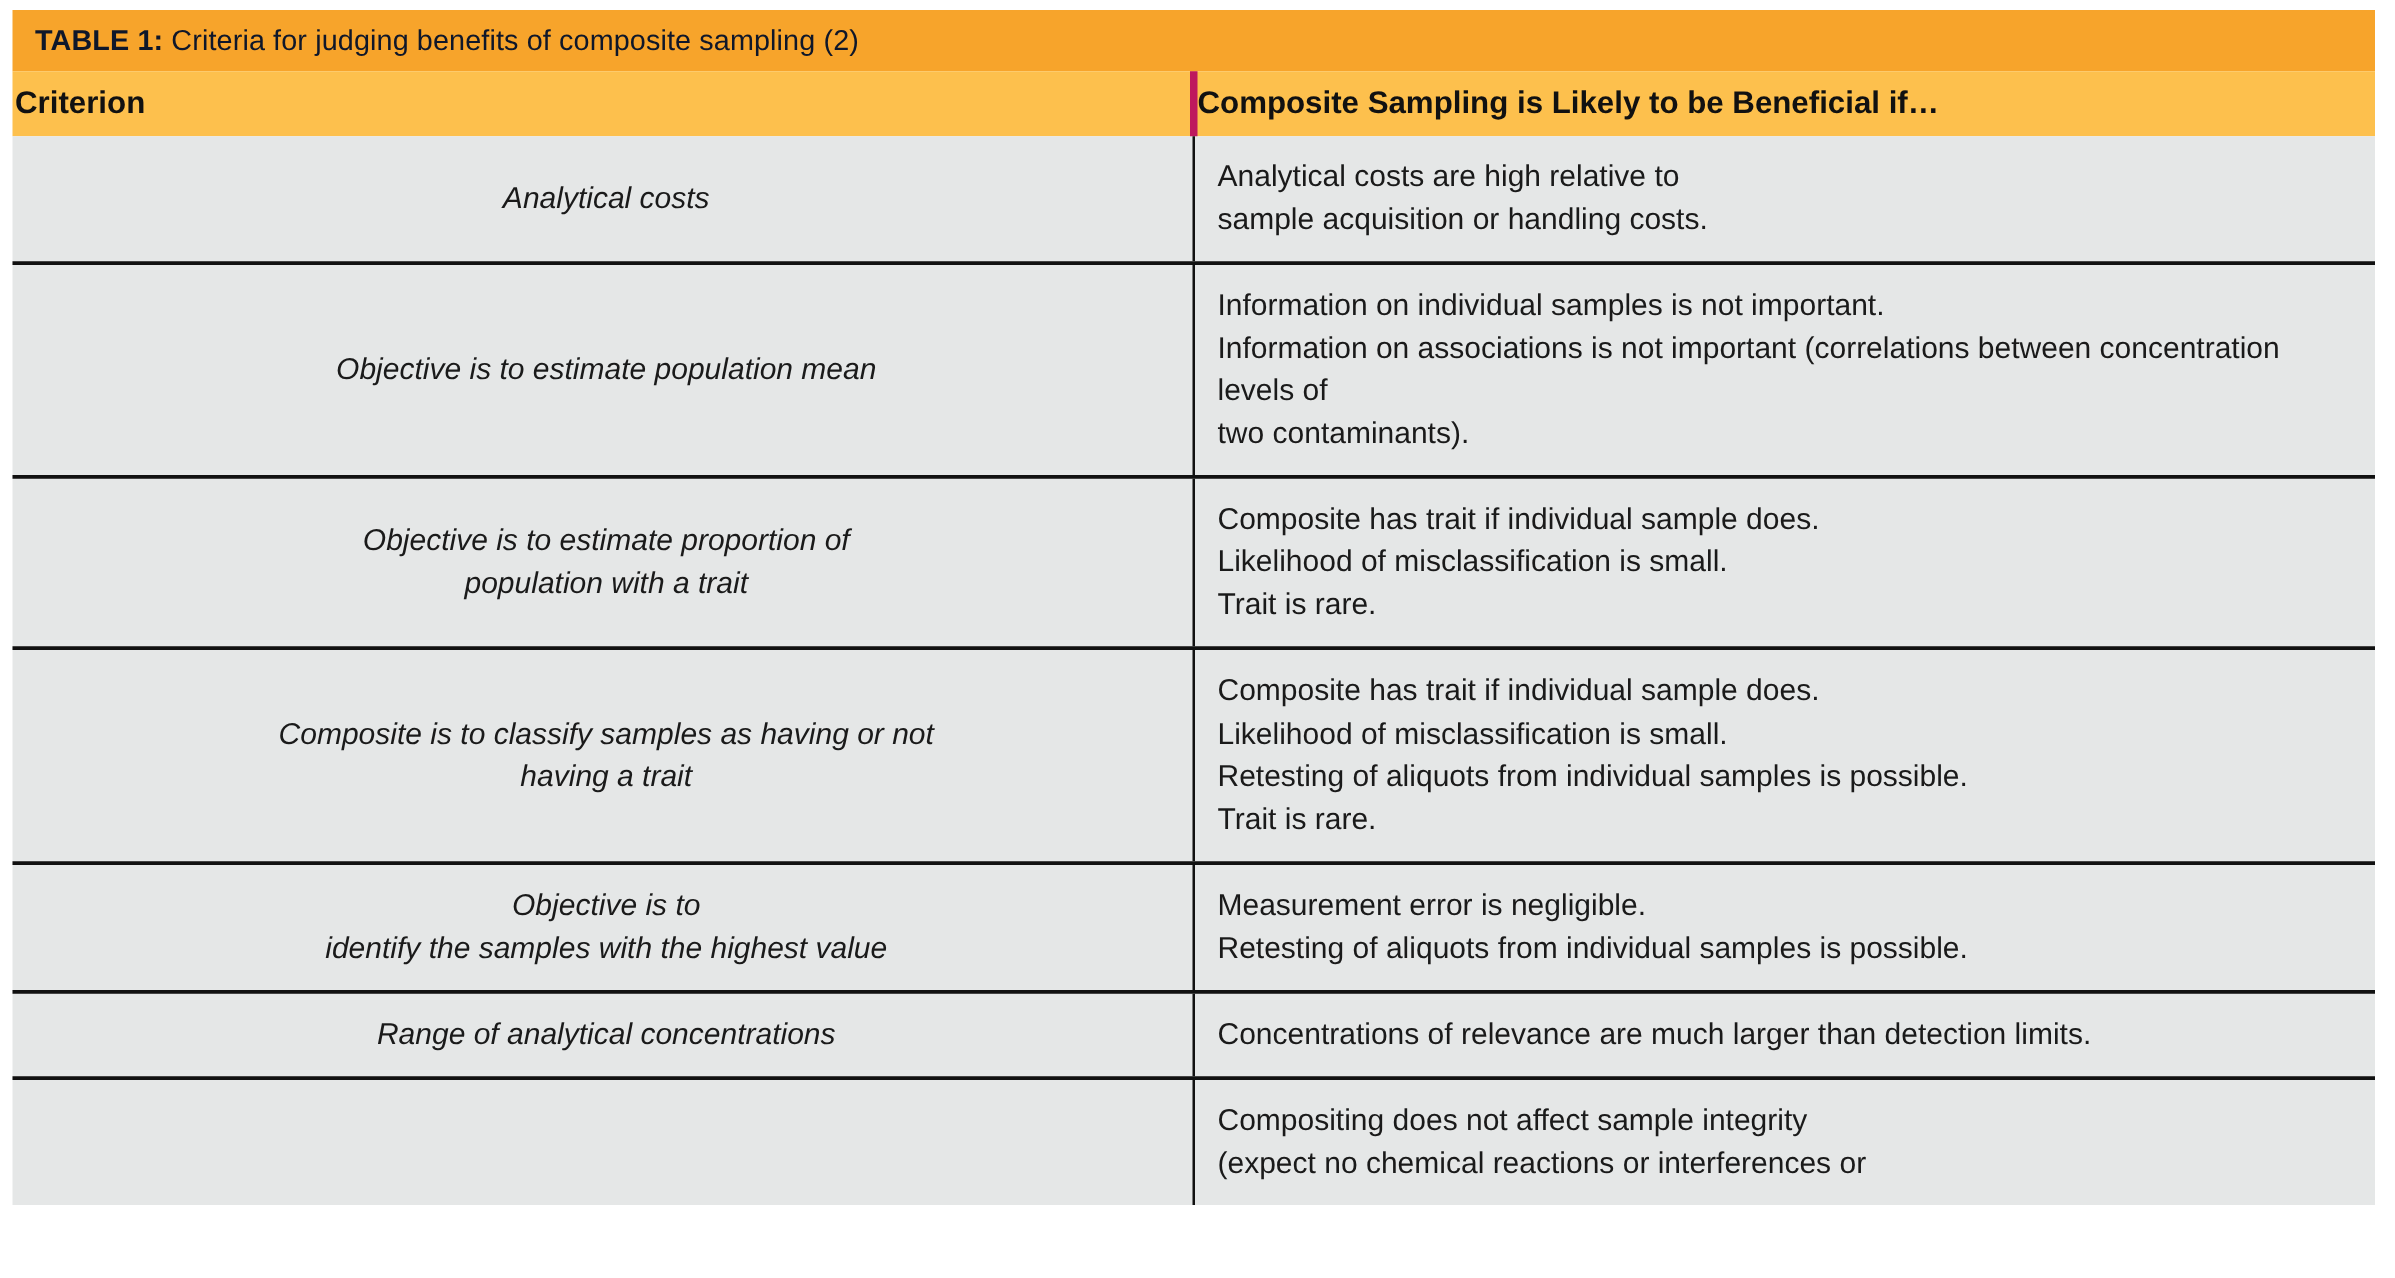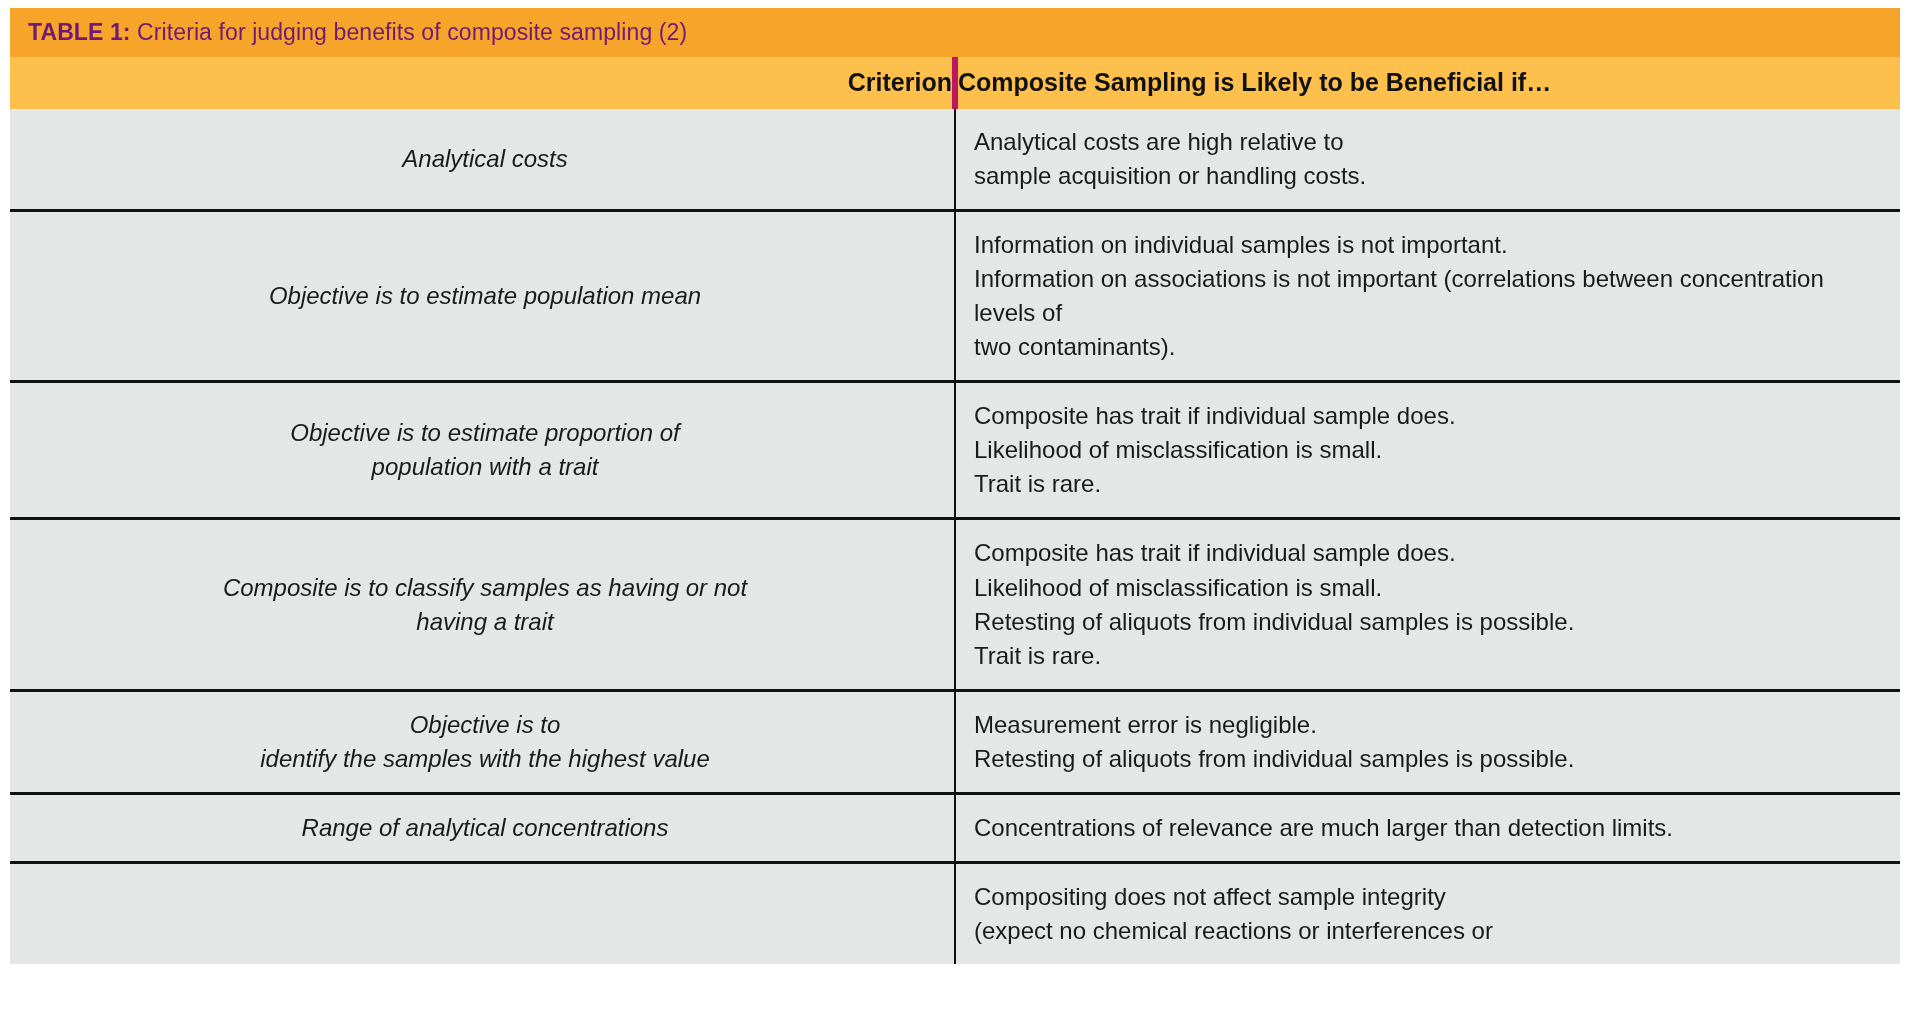--- a/index.html
+++ b/index.html
@@ -20,40 +20,40 @@
     padding: 8px 16px 0 10px;
     background: #ffffff;
   }
   .table {
     width: 100%;
     border-collapse: collapse;
     table-layout: fixed;
   }
   .title-bar {
     background: #f7a42b;
-    color: #701a75;
+    color: #0f172a;
     padding: 10px 0 10px 18px;
     font-size: 23px;
     line-height: 1.25;
     letter-spacing: 0.1px;
     white-space: nowrap;
   }
   .title-bar .label {
     font-weight: bold;
   }
   .header-row th {
     background: #fdc04d;
     color: #111111;
     font-size: 25px;
     font-weight: bold;
     padding: 11px 0 12px 0;
     border: none;
   }
   th.col-criterion {
-    text-align: right;
+    text-align: left;
     padding-left: 2px;
     width: 546px;
   }
   th.col-benefit {
     text-align: left;
     border-left: 6px solid #be185d;
   }
   tbody tr td {
     background: #e5e7e7;
     color: #1a1a1a;

